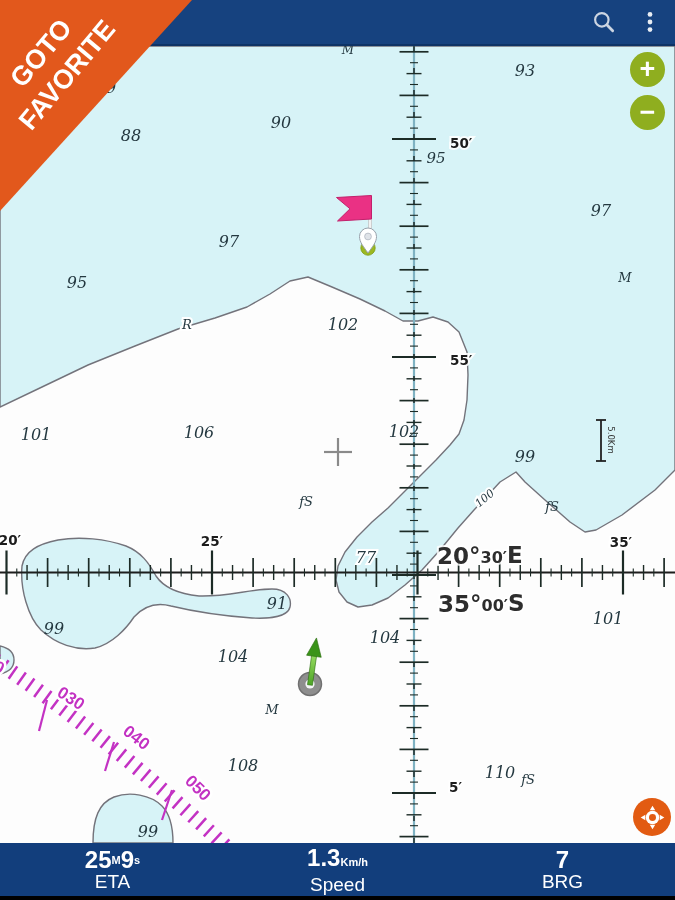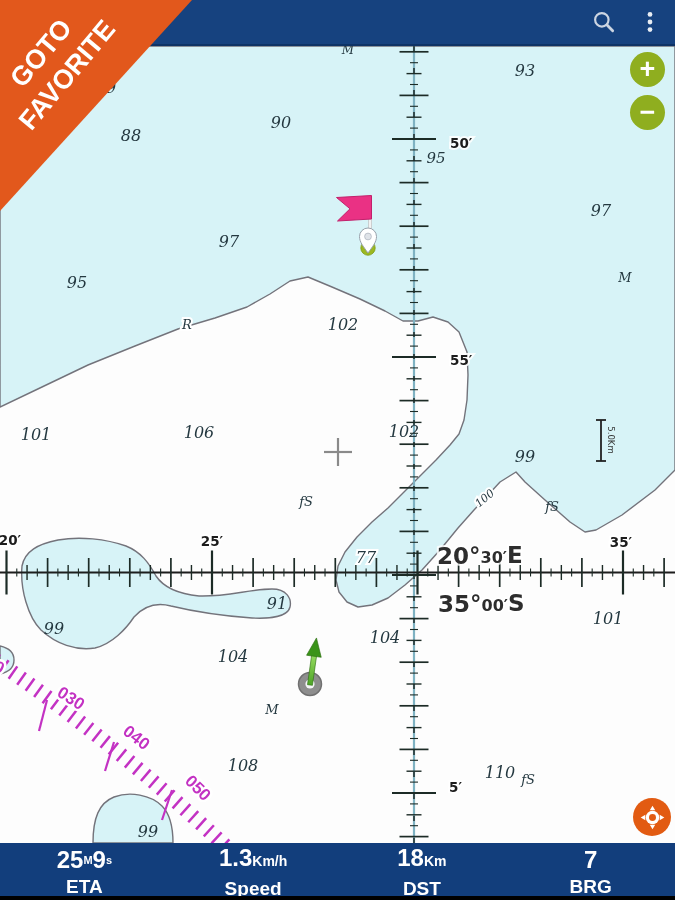--- a/index.html
+++ b/index.html
@@ -34,24 +34,24 @@
   #zoom-out{left:630px;top:95px;}
   .locate{position:absolute;left:633px;top:798px;width:38px;height:38px;border-radius:50%;
           background:var(--locate);border:none;z-index:4;display:flex;align-items:center;
           justify-content:center;padding:0;cursor:pointer;}
 
   
   .bottombar{position:absolute;left:0;top:843px;width:675px;height:53px;background:var(--bottombar);
              display:flex;z-index:5;}
   .stat{flex:1;display:flex;flex-direction:column;align-items:center;justify-content:center;
         color:#fff;cursor:pointer;}
-  .stat .val{font-weight:700;font-size:24px;line-height:35px;white-space:nowrap;}
+  .stat .val{font-weight:700;font-size:24px;line-height:25px;white-space:nowrap;}
   .val .sup{font-size:11px;vertical-align:top;position:relative;top:1px;}
-  .val .sub{font-size:14px;}
-  .stat .lbl{font-weight:700;font-size:19px;line-height:20px;}
+  .val .sub{font-size:11px;}
+  .stat .lbl{font-weight:400;font-size:19px;line-height:20px;}
   .bottomedge{position:absolute;left:0;top:896px;width:675px;height:4px;background:#000;z-index:6;}
 
   
   .waterc{fill:var(--water);stroke:var(--contour);stroke-width:1.4;stroke-linejoin:round;}
   .grat-v{stroke:#7fb2c2;stroke-width:2.2;}
   .grat-vdash{stroke:#2a3a3a;stroke-width:1.7;stroke-dasharray:5 17;}
   .grat-h{stroke:#1d1d1d;stroke-width:1.8;}
   .tick{stroke:#1c2b26;}
   .snd{font-family:"DejaVu Serif",serif;font-style:italic;fill:#243840;}
   .halo{paint-order:stroke;stroke:#fff;stroke-width:4px;}
@@ -369,23 +369,19 @@
   <div class="bottombar" id="bottombar">
       <div class="stat">
         <div class="val"><span>25</span><span class="sup">M</span><span>9</span><span class="sup">s</span></div>
         <div class="lbl">ETA</div>
       </div>
       <div class="stat">
         <div class="val"><span>1.3</span><span class="sub">Km/h</span></div>
         <div class="lbl">Speed</div>
       </div>
       <div class="stat">
-        <div class="val"><span>18</span><span class="sub">Km</span></div>
-        <div class="lbl">DST</div>
-      </div>
-      <div class="stat">
         <div class="val"><span>7</span></div>
         <div class="lbl">BRG</div>
       </div>
     </div>
   <div class="bottomedge"></div>
 
 </div>
 
 </body></html>

